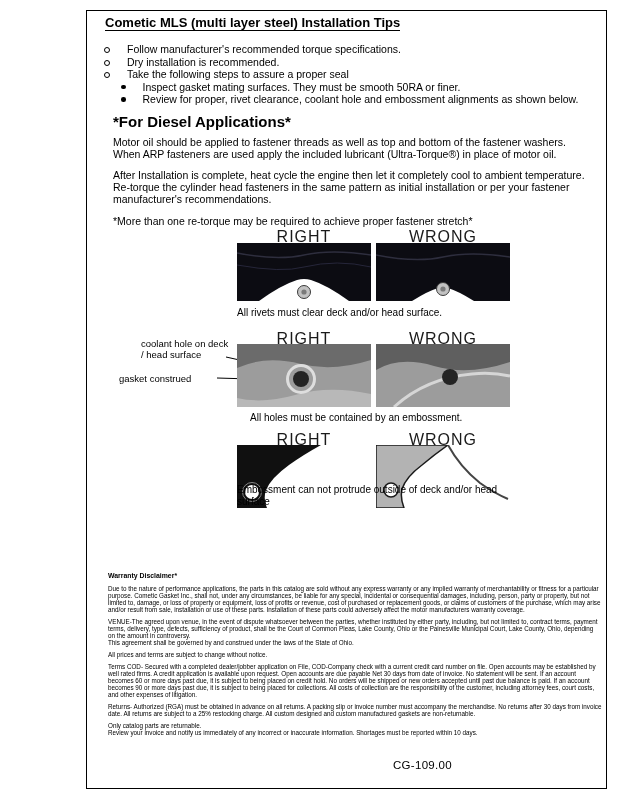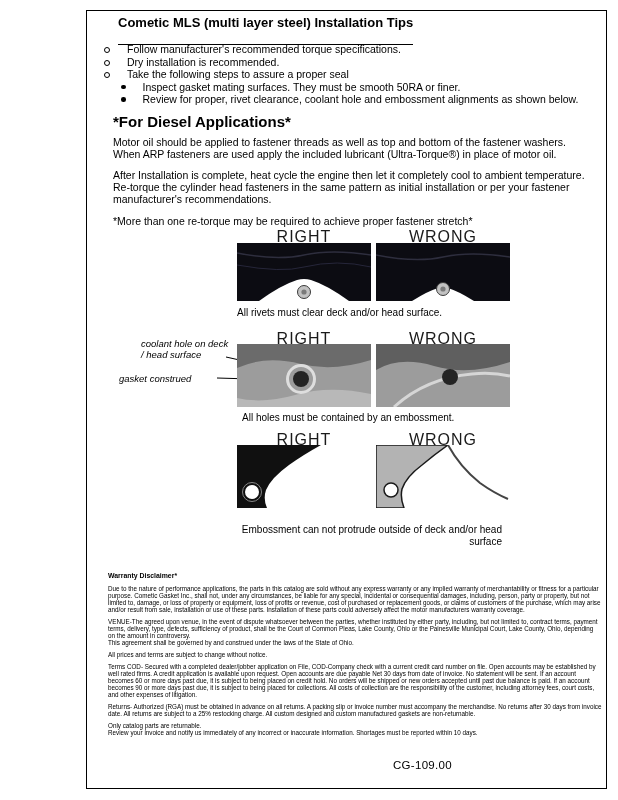--- a/index.html
+++ b/index.html
@@ -5,38 +5,38 @@
   html,body { margin:0; padding:0; background:#ffffff; }
   .page {
     position:relative; width:618px; height:800px; background:#ffffff;
     font-family:"Liberation Sans", sans-serif; color:#000; overflow:hidden;
   }
   .frame {
     position:absolute; left:86px; top:10px; width:521px; height:779px;
     border:1px solid #000; box-sizing:border-box;
   }
   .title { position:absolute; left:105px; top:15px; margin:0; font-size:13px; font-weight:bold; }
-  .title span { border-bottom:1.5px solid #000; padding-bottom:14px;margin-left:13px; }
+  .title span { border-bottom:1.5px solid #000; padding-bottom:0; }
 
   .tips { position:absolute; left:104px; top:43px; width:490px; font-size:10.5px; line-height:12.6px; }
   .bline { display:flex; align-items:flex-start;gap:12px; }
   .bline.sub { margin-left:17px; }
   .o-marker { flex:none; width:4px; height:4px; border:1px solid #000; border-radius:50%; margin:4px 5px 0 0; }
   .f-marker { flex:none; width:4.5px; height:4.5px; background:#000; border-radius:50%; margin:4px 5px 0 0; }
 
   .diesel { position:absolute; left:113px; top:116px; width:480px; font-size:10.5px; line-height:11.8px; }
   .diesel h2 { margin:0 0 9px 0; font-size:15px; font-weight:bold; }
   .diesel p { margin:0 0 10px 0; }
 
   .dg-header { position:absolute; width:134px; text-align:center; font-size:16px; letter-spacing:1px; color:#1a1a1a; }
   .dg-box { position:absolute; width:134px; font-size:0; }
   .dg-box svg { display:block; }
   .dg-caption { position:absolute; font-size:10px; line-height:11.5px; }
 
-  .side-label { position:absolute; font-size:9.5px; line-height:10.5px;font-style:italic; }
+  .side-label { position:absolute; font-size:9.5px; line-height:10.5px; }
   .leader { position:absolute; left:212px; top:345px; }
 
   .disclaimer { position:absolute; left:108px; top:572px; width:494px; font-size:6.3px; line-height:7px; }
   .disclaimer .head { font-weight:bold; font-size:6.9px; margin:0 0 6px 0; }
   .disclaimer p { margin:0 0 5px 0; }
   .disclaimer p.tight { margin-bottom:0; }
 
   .footer { position:absolute; left:393px; top:759px; font-size:11.5px; letter-spacing:0.3px; }
 </style>
 </head>
@@ -118,41 +118,41 @@
     </svg>
   </div>
   <div class="dg-box" style="left:376px; top:344px;">
     <svg width="134" height="63" viewBox="0 0 134 63">
       <rect width="134" height="63" fill="#9c9c9c"></rect>
       <path d="M0 0 H134 V18 Q 92 32 58 22 Q 24 12 0 26 Z" fill="#5f5f5f"></path>
       <path d="M18 63 Q 50 34 96 30 Q 116 28 134 32" fill="none" stroke="#d6d6d6" stroke-width="3"></path>
       <circle cx="74" cy="33" r="8" fill="#242424"></circle>
     </svg>
   </div>
-  <div class="dg-caption" style="left:242px; top:412px;">All holes must be contained by an embossment.</div>
+  <div class="dg-caption" style="left:250px; top:412px;">All holes must be contained by an embossment.</div>
 
   <div class="dg-header" style="left:237px; top:431px;">RIGHT</div>
   <div class="dg-header" style="left:376px; top:431px;">WRONG</div>
   <div class="dg-box" style="left:237px; top:445px;">
     <svg width="134" height="63" viewBox="0 0 134 63">
       <rect width="134" height="63" fill="#ffffff"></rect>
       <path d="M0 0 L84 0 Q 66 10 52 20 Q 34 33 29 45 Q 26 54 30 63 L0 63 Z" fill="#101010"></path>
       <circle cx="15" cy="47" r="9.5" fill="none" stroke="#888888" stroke-width="1"></circle>
       <circle cx="15" cy="47" r="7" fill="#ffffff"></circle>
     </svg>
   </div>
   <div class="dg-box" style="left:376px; top:445px;">
     <svg width="134" height="63" viewBox="0 0 134 63">
       <rect width="134" height="63" fill="#ffffff"></rect>
       <path d="M0 0 L72 0 Q 58 10 46 20 Q 30 32 26 44 Q 24 53 28 63 L0 63 Z" fill="#b3b3b3" stroke="#1a1a1a" stroke-width="1.5"></path>
       <path d="M72 0 Q 84 22 104 38 Q 118 48 132 54" fill="none" stroke="#444444" stroke-width="2"></path>
       <circle cx="15" cy="45" r="7" fill="#ffffff" stroke="#1a1a1a" stroke-width="1.5"></circle>
     </svg>
   </div>
-  <div class="dg-caption" style="left:237px; top:524px; width:265px;text-align:right;">Embossment can not protrude outside of deck and/or head surface</div>
+  <div class="dg-caption" style="left:237px; top:484px; width:265px;">Embossment can not protrude outside of deck and/or head surface</div>
 
   <div class="disclaimer">
     <div class="head">Warranty Disclaimer*</div>
     <p>Due to the nature of performance applications, the parts in this catalog are sold without any express warranty or any implied warranty of merchantability or fitness for a particular purpose.  Cometic Gasket Inc., shall not, under any circumstances, be liable for any special, incidental or consequential damages, including, person, party or property, but not limited to, damage, or loss of property or equipment, loss of profits or revenue, cost of purchased or replacement goods, or claims of customers of the purchase, which may arise and/or result from sale, installation or use of these parts.  Installation of these parts could adversely affect the motor manufacturers warranty coverage.</p>
     <p class="tight">VENUE-The agreed upon venue, in the event of dispute whatsoever between the parties, whether instituted by either party, including, but not limited to, contract terms, payment terms, delivery, type, defects, sufficiency of product, shall be the Court of Common Pleas, Lake County, Ohio or the Painesville Municipal Court, Lake County, Ohio, depending on the amount in controversy.</p>
     <p>This agreement shall be governed by and construed under the laws of the State of Ohio.</p>
     <p>All prices and terms are subject to change without notice.</p>
     <p>Terms COD- Secured with a completed dealer/jobber application on File, COD-Company check with a current credit card number on file.  Open accounts may be established by well rated firms.  A credit application is available upon request.  Open accounts are due payable Net 30 days from date of invoice.  No statement will be sent.  If an account becomes 60 or more days past due, it is subject to being placed on credit hold.  No orders will be shipped or new orders accepted until past due balance is paid.  If an account becomes 90 or more days past due, it is subject to being placed for collections.  All costs of collection are the responsibility of the customer, including attorney fees, court costs, and other expenses of litigation.</p>
     <p>Returns- Authorized (RGA) must be obtained in advance on all returns.  A packing slip or invoice number must accompany the merchandise.  No returns after 30 days from invoice date.  All returns are subject to a 25% restocking charge.  All custom designed and custom manufactured gaskets are non-returnable.</p>
     <p class="tight">Only catalog parts are returnable.</p>

